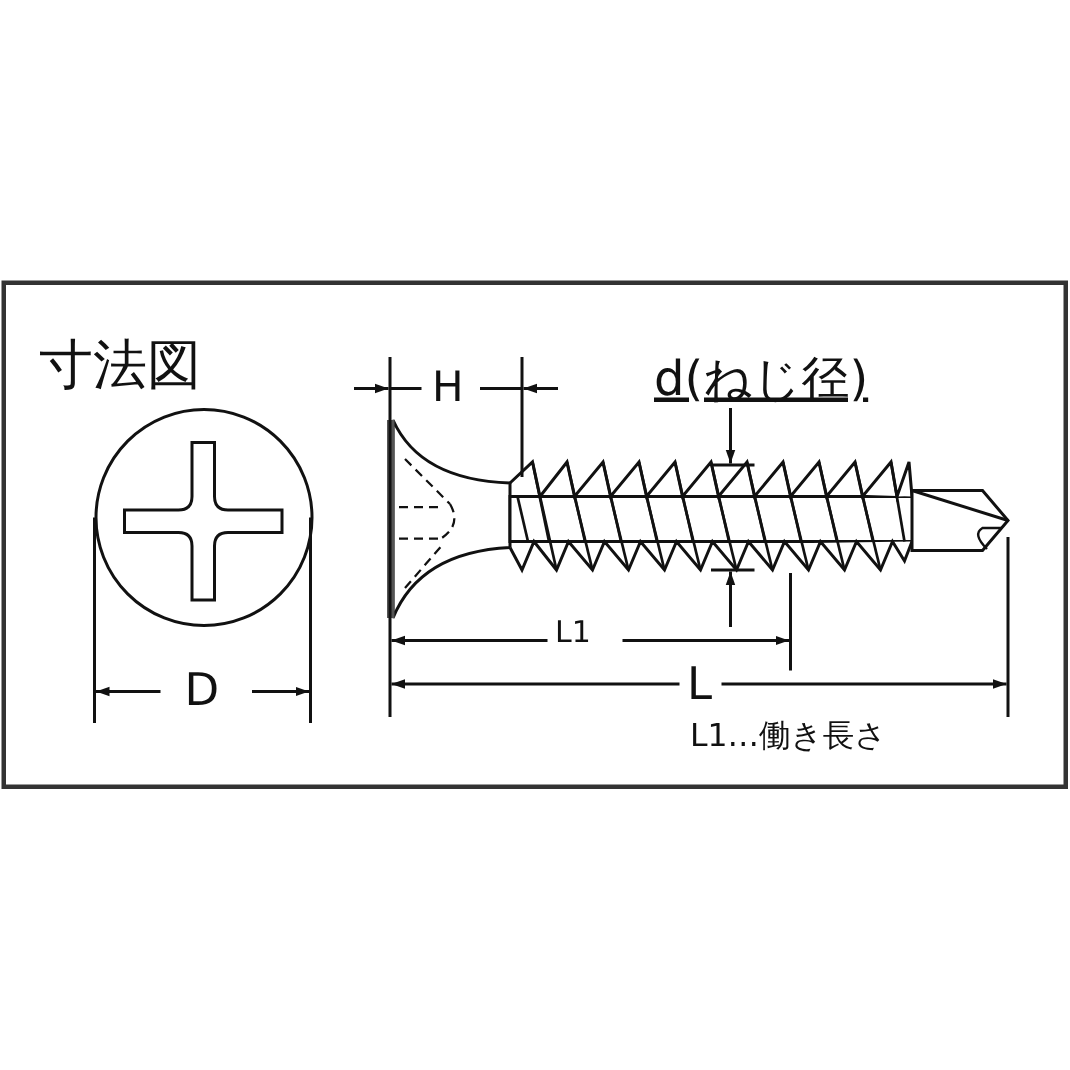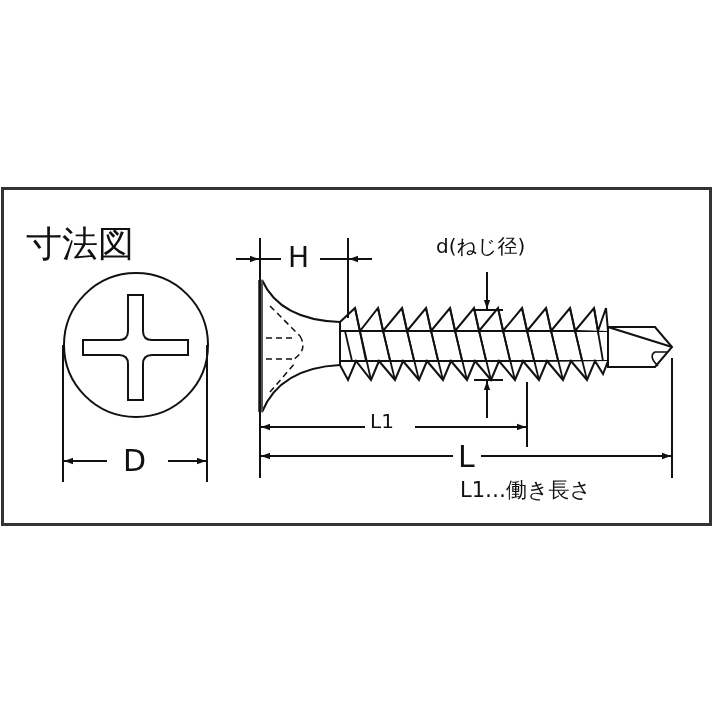--- a/index.html
+++ b/index.html
@@ -106,20 +106,20 @@
     </g>
   </svg>
 
   
   <div class="lbl" style="left:26px; top:226px; font-size:36px;">寸法図</div>
 
   <div class="lbl" style="left:123px; top:446px; font-size:30px;">D</div>
 
   <div class="lbl" style="left:288px; top:244px; font-size:28px;">H</div>
 
-  <div class="lbl" style="left:436px; top:236px; font-size:20px;">d(ねじ径)</div>
+  <div class="lbl" style="left:436px; top:236px; font-size:32px;text-decoration:underline;">d(ねじ径)</div>
 
   <div class="lbl" style="left:370px; top:411px; font-size:20px;">L1</div>
 
   <div class="lbl" style="left:458px; top:442px; font-size:30px;">L</div>
 
   <div class="lbl" style="left:460px; top:480px; font-size:21px;">L1…働き長さ</div>
 </div>
 
 </body></html>

